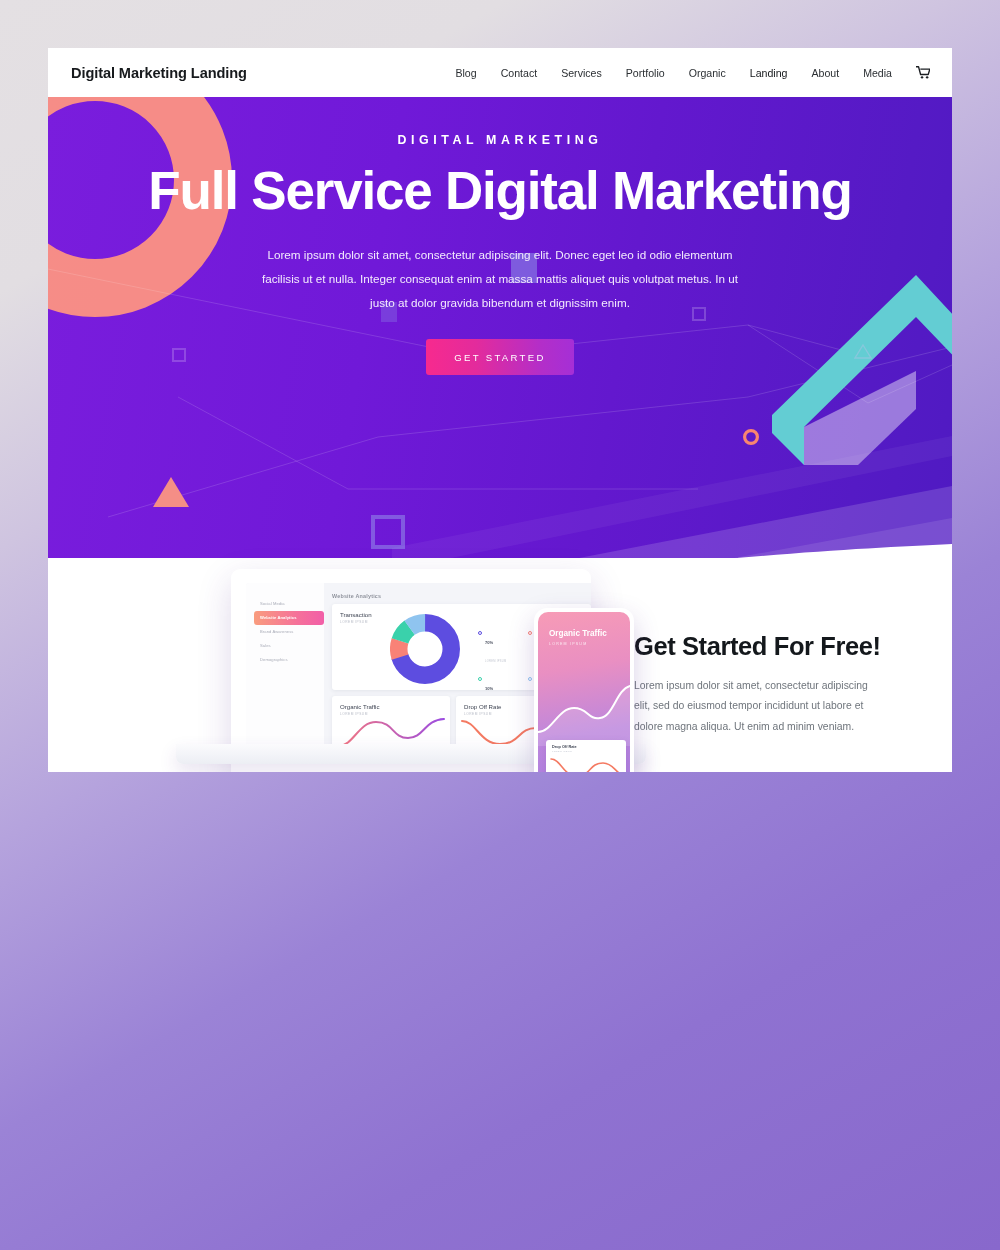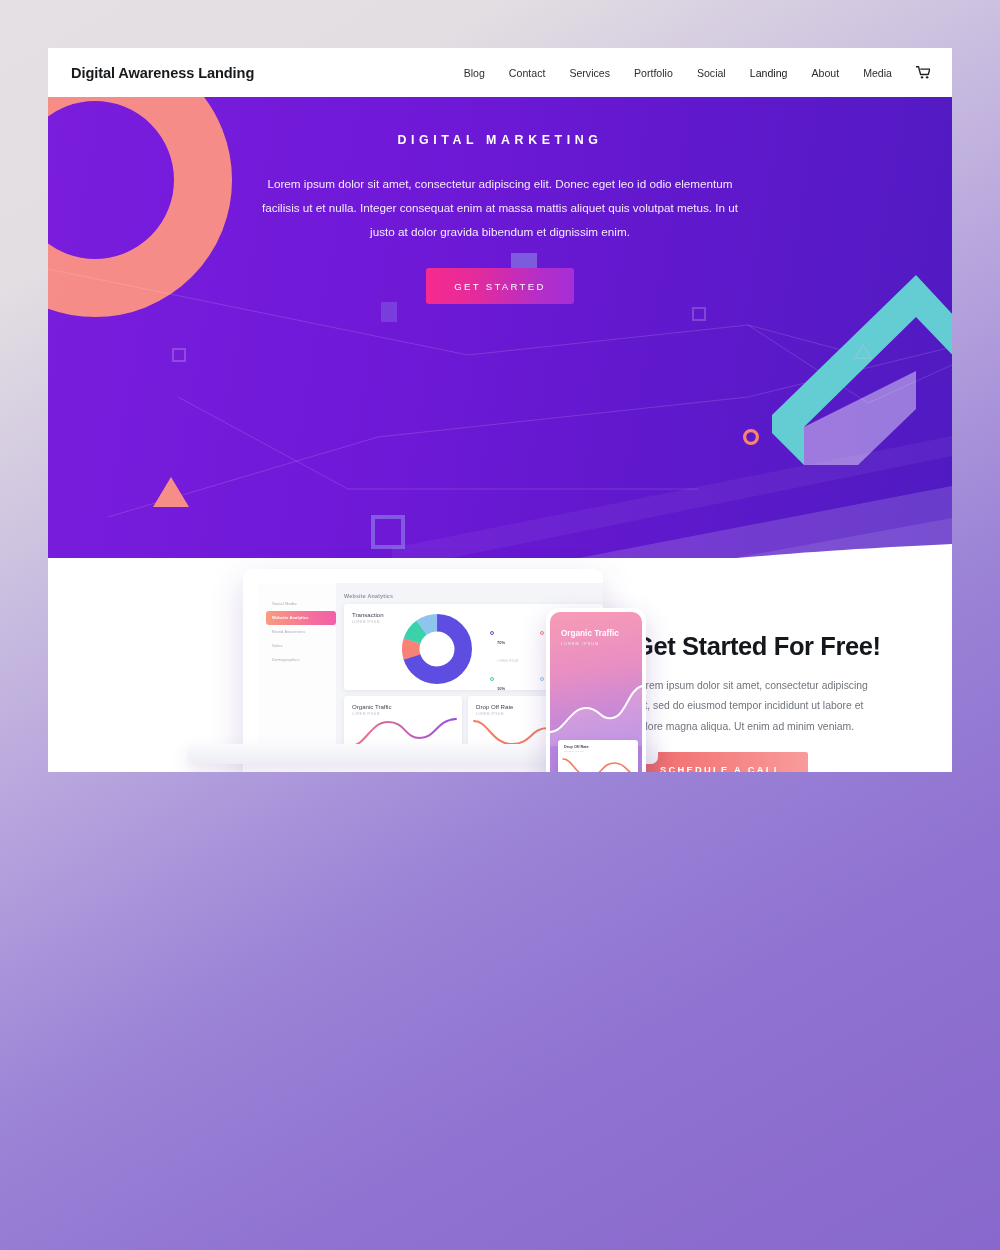--- a/index.html
+++ b/index.html
@@ -179,21 +179,21 @@
     background: linear-gradient(90deg, #ef6a6a 0%, #f58484 55%, #f99b9b 100%);
     color: #ffffff;
     font-size: 9.3px;
     font-weight: bold;
     letter-spacing: 2.3px;
     cursor: pointer;
     font-family: "Liberation Sans", sans-serif;
   }
 
   
-  #mockup { position: absolute; left: 140px; top: 468px; width: 470px; height: 256px; z-index: 20; }
+  #mockup { position: absolute; left: 128px; top: 468px; width: 470px; height: 256px; z-index: 20; }
 
   #laptop {
     position: absolute; left: 55px; top: 53px;
     width: 360px; height: 203px;
     background: #ffffff;
     border-radius: 9px 9px 0 0;
     box-shadow: 0 12px 34px rgba(80,40,140,.18);
     overflow: hidden;
   }
   #laptop-screen {
@@ -271,27 +271,27 @@
   #phone-card-title { font-size: 3.8px; color: #3f4553; font-weight: bold; }
   #phone-card-sub { font-size: 2.4px; color: #c2c6d0; letter-spacing: .3px; margin-top: 1px; }
   #phone-spark { position: absolute; left: 3px; top: 14px; width: 74px; height: 28px; }
 </style>
 </head>
 <body>
 
 <div id="page">
 
   <div id="header">
-    <div id="brand">Digital Awareness Landing</div>
+    <div id="brand">Digital Marketing Landing</div>
     <div id="nav">
       <a class="nav-link">Blog</a>
       <a class="nav-link">Contact</a>
       <a class="nav-link">Services</a>
       <a class="nav-link">Portfolio</a>
-      <a class="nav-link">Social</a>
+      <a class="nav-link">Organic</a>
       <a class="nav-link active">Landing</a>
       <a class="nav-link">About</a>
       <a class="nav-link">Media</a>
       <svg id="cart-icon" viewBox="0 0 22 20">
         <path d="M0 1 h4 l3.2 12.2 h12 l2.6 -8.6 h-15" fill="none" stroke="#1b1e22" stroke-width="2.1" stroke-linejoin="round"></path>
         <circle cx="9.5" cy="17.6" r="1.9" fill="#1b1e22"></circle>
         <circle cx="17.5" cy="17.6" r="1.9" fill="#1b1e22"></circle>
       </svg>
     </div>
   </div>
@@ -329,34 +329,34 @@
     <div class="deco" style="left:105px;top:493px;width:0;height:0;border-left:18px solid transparent;border-right:18px solid transparent;border-bottom:30px solid #f58e86;"></div>
     <svg class="deco" style="left:806px;top:246px;width:18px;height:16px;" viewBox="0 0 18 16">
       <path d="M9 2 L17 15 L1 15 Z" fill="none" stroke="rgba(210,190,240,.32)" stroke-width="1.4"></path>
     </svg>
     <svg class="deco" style="left:694px;top:331px;width:18px;height:18px;" viewBox="0 0 18 18">
       <circle cx="9" cy="9" r="6.4" fill="none" stroke="#f9856f" stroke-width="3.2"></circle>
     </svg>
 
     <div id="hero-inner">
       <div id="eyebrow">DIGITAL MARKETING</div>
+      <h1 id="headline">Full Service Digital Marketing</h1>
       <p id="hero-copy">Lorem ipsum dolor sit amet, consectetur adipiscing elit. Donec eget leo id odio elementum facilisis ut et nulla. Integer consequat enim at massa mattis aliquet quis volutpat metus. In ut justo at dolor gravida bibendum et dignissim enim.</p>
       <button id="get-started-btn">GET STARTED</button>
     </div>
 
     <svg id="hero-curve" viewBox="0 0 904 70" preserveAspectRatio="none">
       <path d="M0 44 C 130 70, 300 62, 520 34 C 700 12, 820 6, 904 2 L904 70 L0 70 Z" fill="#ffffff"></path>
     </svg>
   </div>
 
   <div id="lower">
     <div id="cta-text">
       <h2 id="cta-heading">Get Started For Free!</h2>
       <p id="cta-copy">Lorem ipsum dolor sit amet, consectetur adipiscing elit, sed do eiusmod tempor incididunt ut labore et dolore magna aliqua. Ut enim ad minim veniam.</p>
-      <button id="schedule-btn">SCHEDULE A CALL</button>
     </div>
   </div>
 
   <div id="mockup">
 
     <div id="laptop">
       <div id="laptop-screen">
 
         <div id="dash-side">
           <div class="dash-nav">Social Media</div>

